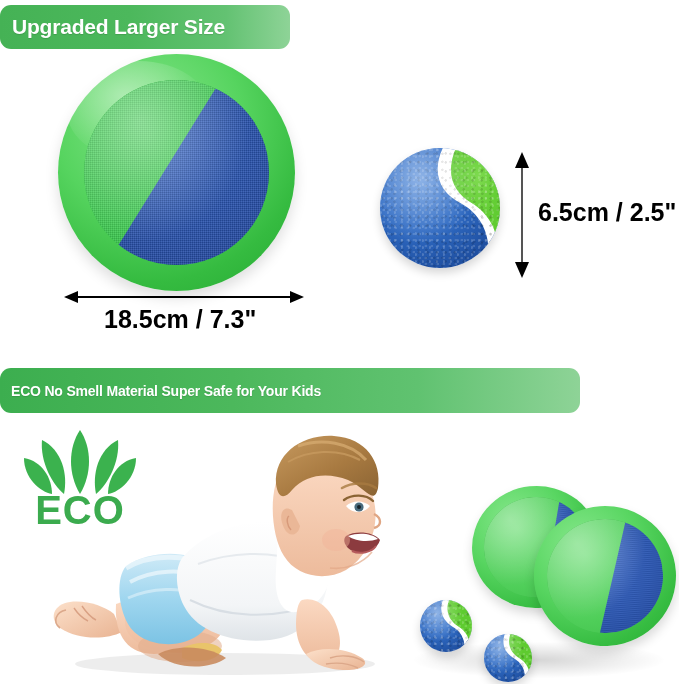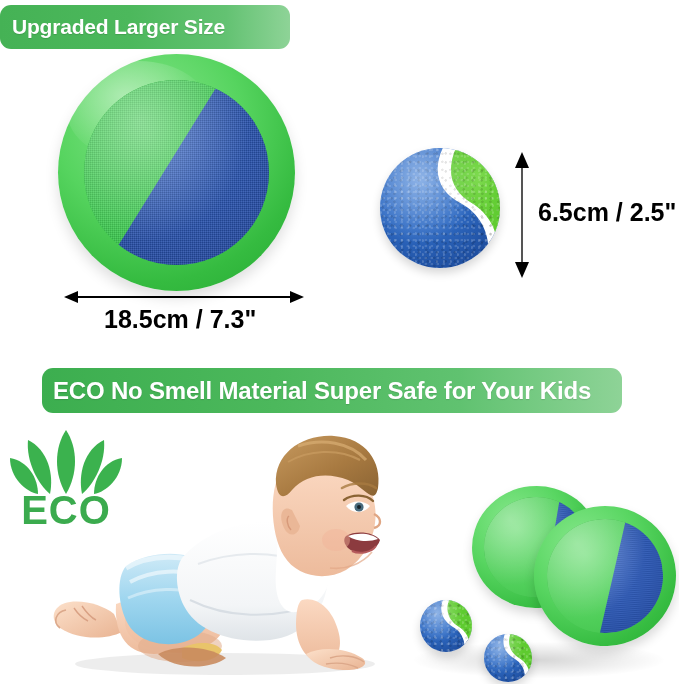--- a/index.html
+++ b/index.html
@@ -32,23 +32,22 @@
   #banner-upgraded {
     left: 0px;  top: 5px;
     width: 290px; height: 44px;
     padding-left: 12px;
     font-size: 21px;
   }
   #banner-eco {
     left: 0px;  top: 368px;
     width: 580px; height: 45px;
     padding-left: 11px;
-    font-size: 24px;
+    font-size: 14px;
     background-image: linear-gradient(to right, #3cae4f 0%, #4cb85c 40%, #60c270 72%, #8ed397 100%);
-    margin-left: 42px;
   }
 
   
   #paddle-large {
     position: absolute;
     left: 58px; top: 54px;
     width: 237px; height: 237px;
   }
   #paddle-large .rim {
     position: absolute;
@@ -133,21 +132,21 @@
     color: #000000;
     font-weight: bold;
     white-space: nowrap;
   }
   #dim-width-label { left: 104px; top: 305px; font-size: 25px; }
   #dim-height-label { left: 538px; top: 198px; font-size: 25px; }
   #dim-width-arrow { position: absolute; left: 64px; top: 288px; width: 240px; height: 18px; }
   #dim-height-arrow { position: absolute; left: 510px; top: 152px; width: 24px; height: 126px; }
 
   
-  #eco-logo { position: absolute; left: 6px; top: 428px; width: 120px; height: 108px; }
+  #eco-logo { position: absolute; left: 20px; top: 428px; width: 120px; height: 108px; }
   #eco-logo .leaves { position: absolute; left: 0; top: 0; width: 120px; height: 70px; }
   #eco-logo .eco-text {
     position: absolute;
     left: 0; top: 62px;
     width: 120px;
     text-align: center;
     color: #3bab4e;
     font-size: 40px;
     font-weight: bold;
     letter-spacing: 1px;

